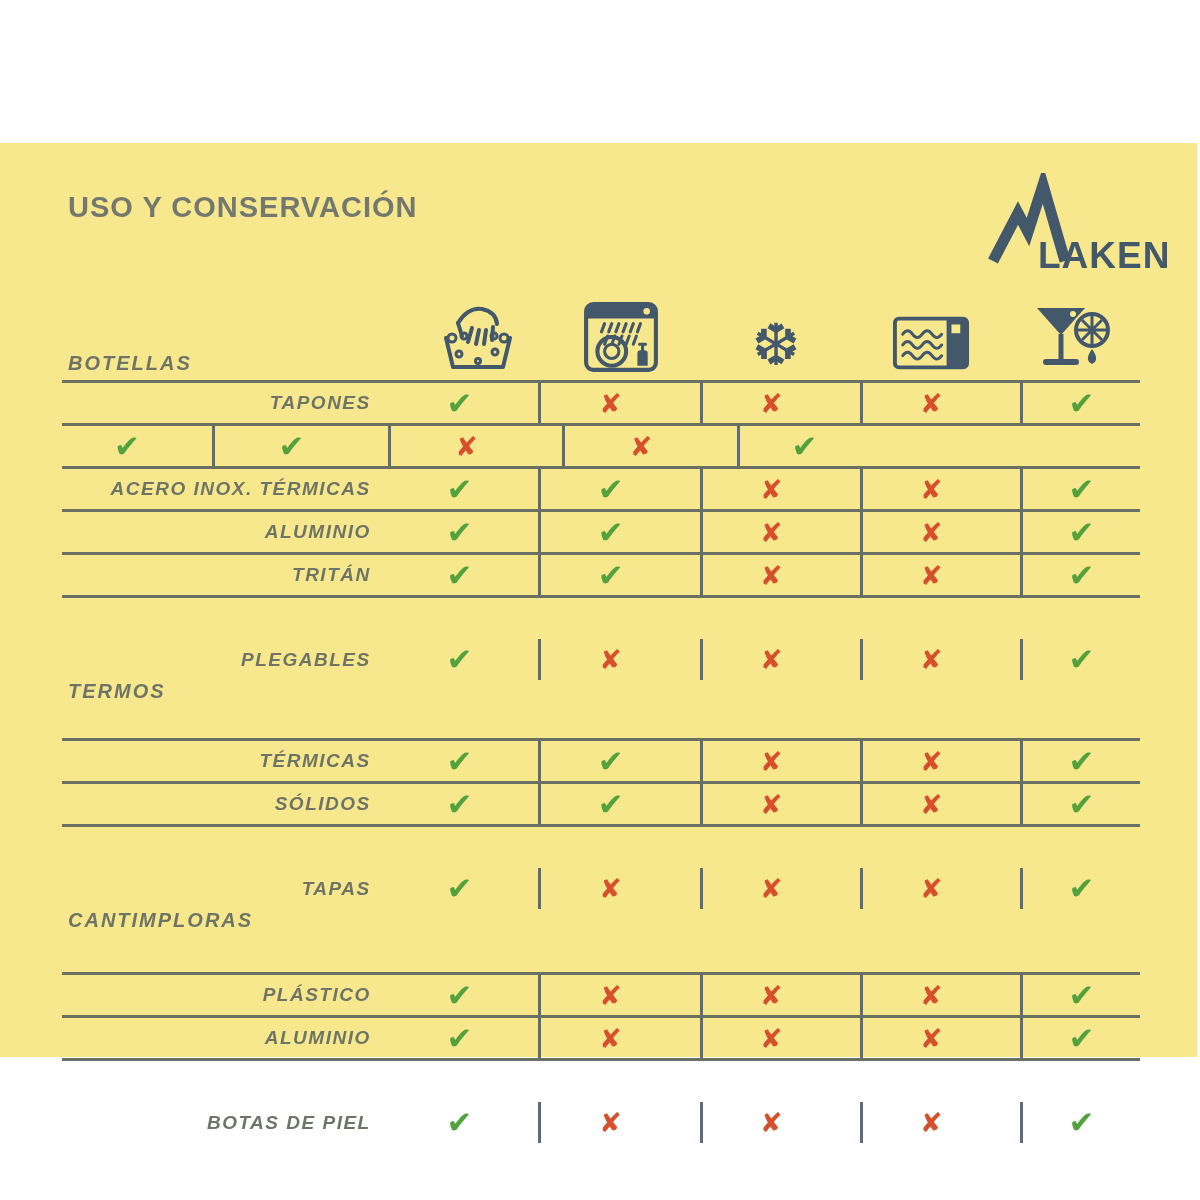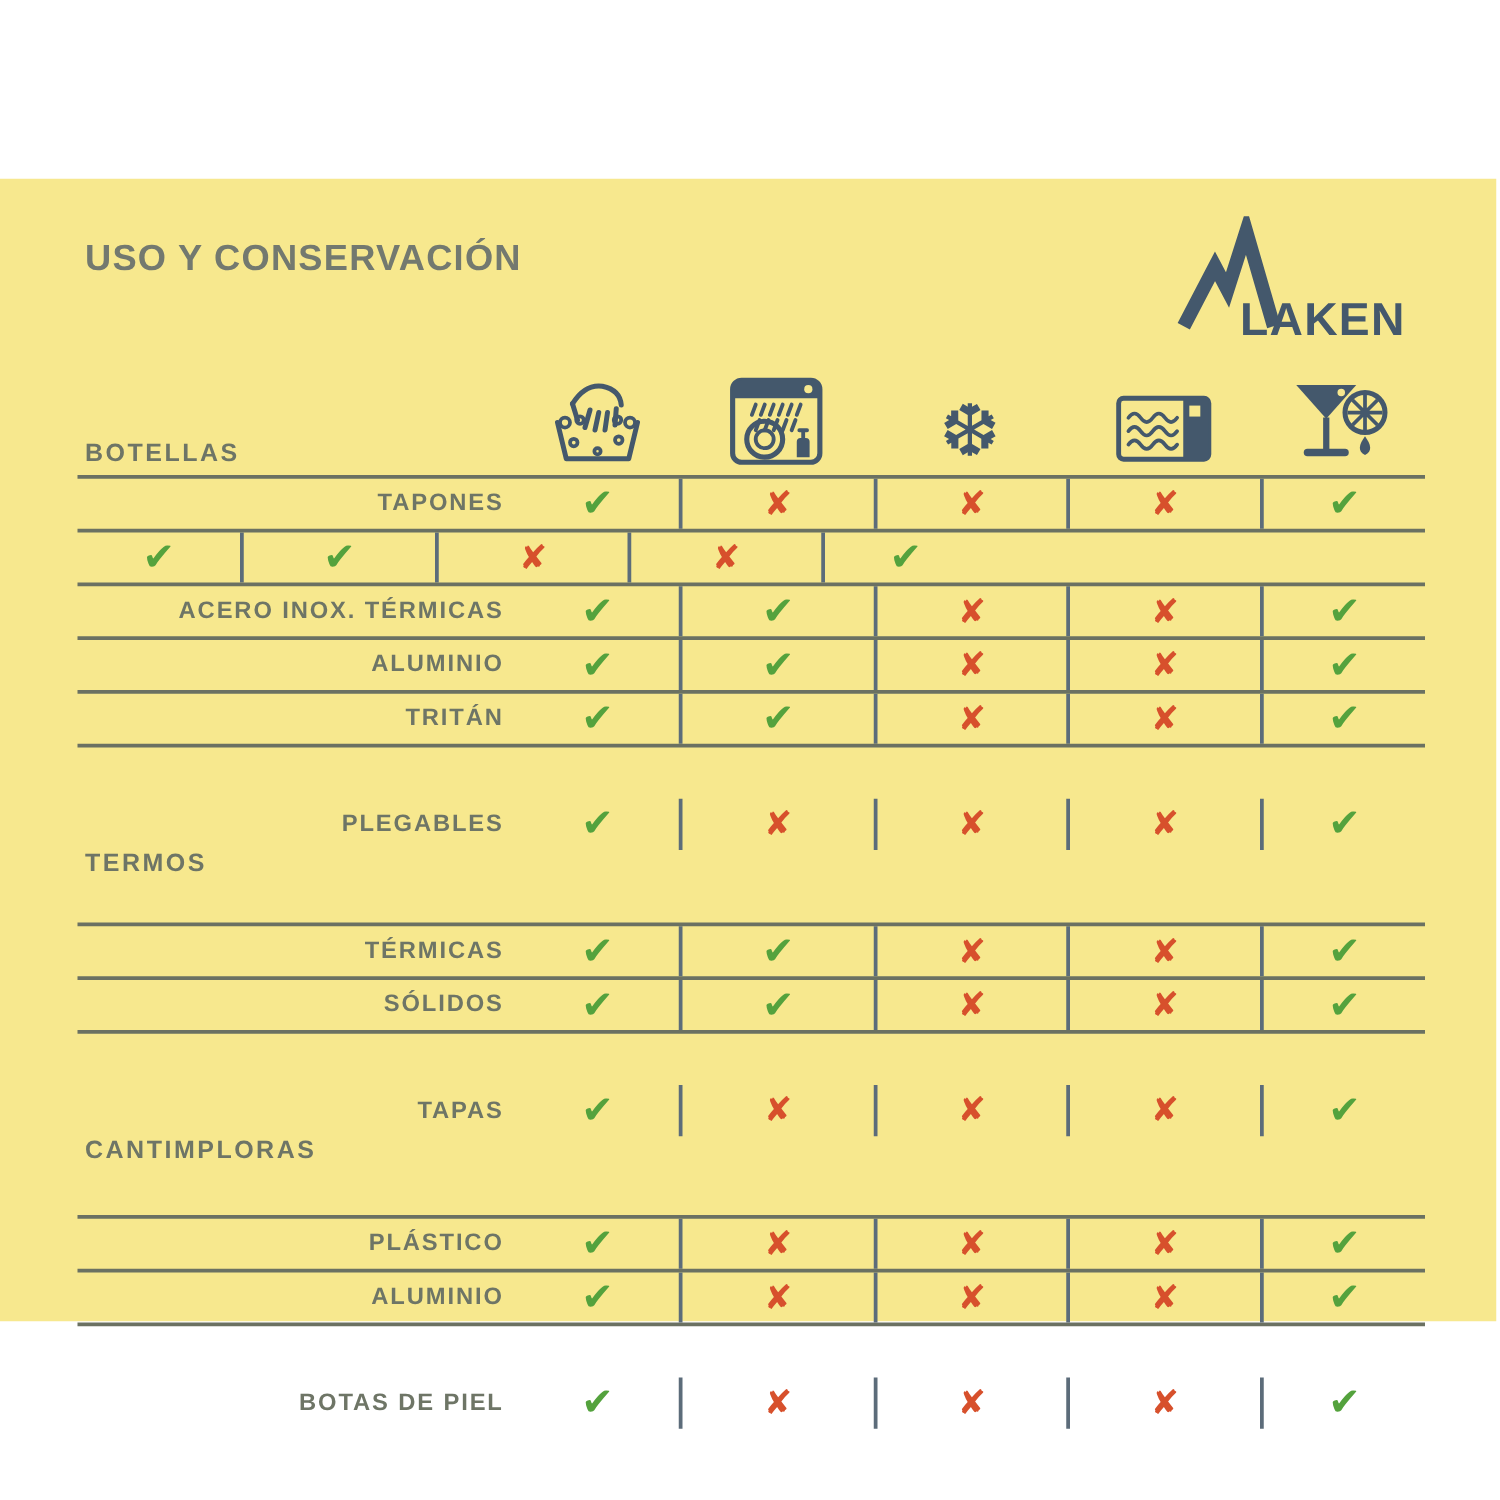--- a/index.html
+++ b/index.html
@@ -13,34 +13,34 @@
     --red:#D7502C;
   }
   *{margin:0;padding:0;box-sizing:border-box;}
   body{font-family:"Liberation Sans","DejaVu Sans",sans-serif;background:#fff;}
   .canvas{position:relative;width:1200px;height:1200px;background:#ffffff;overflow:hidden;}
   .panel{position:absolute;left:0;top:143px;width:1197px;height:914px;background:var(--yellow);}
 
   .page-title{position:absolute;left:68px;top:46px;font-size:29px;line-height:37px;
     font-weight:bold;color:var(--title-gray);letter-spacing:1px;}
 
-  .logo{position:absolute;left:939px;top:30px;width:170px;height:104px;}
+  .logo{position:absolute;left:985px;top:30px;width:170px;height:104px;}
   .logo svg{position:absolute;left:0;top:0;}
   .logo-text{position:absolute;left:53px;bottom:0;font-size:37px;font-weight:bold;
     color:var(--icon-slate);letter-spacing:1px;}
 
-  .table{position:absolute;left:62px;top:150px;width:1078px;}
+  .table{position:absolute;left:62px;top:150px;width:1078px;font-style:italic;}
   .header-band{display:flex;align-items:flex-end;height:90px;border-bottom:3px solid var(--olive);}
   .section-row{display:flex;align-items:flex-start;height:61px;border-bottom:3px solid var(--olive);
     padding:0 0 5px 6px;}
   .section-row.tall{height:66px;}
   .section-title{font-size:20px;font-weight:bold;color:var(--text-olive);letter-spacing:2px;}
   .header-band .section-title{padding:0 0 5px 6px;}
 
-  .row{display:flex;align-items:center;height:43px;border-bottom:3px solid var(--olive);}
+  .row{display:flex;align-items:center;height:43px;border-bottom:3px solid var(--olive);gap:20px;}
   .row.last{height:41px;border-bottom:none;margin-top:41px;}
   .cell{display:flex;justify-content:center;align-items:center;height:100%;}
   .cell.label{width:351px;justify-content:flex-end;padding-right:10px;
     font-size:19px;font-weight:bold;color:var(--text-olive);letter-spacing:1.5px;}
   .c1{width:130px;}
   .c2{width:156px;border-left:3px solid var(--slate-line);}
   .c3{width:154px;border-left:3px solid var(--slate-line);}
   .c4{width:155px;border-left:3px solid var(--slate-line);}
   .c5{width:132px;border-left:3px solid var(--slate-line);}
   .header-band .cell{align-items:flex-end;padding-bottom:6px;border-left:none;}

